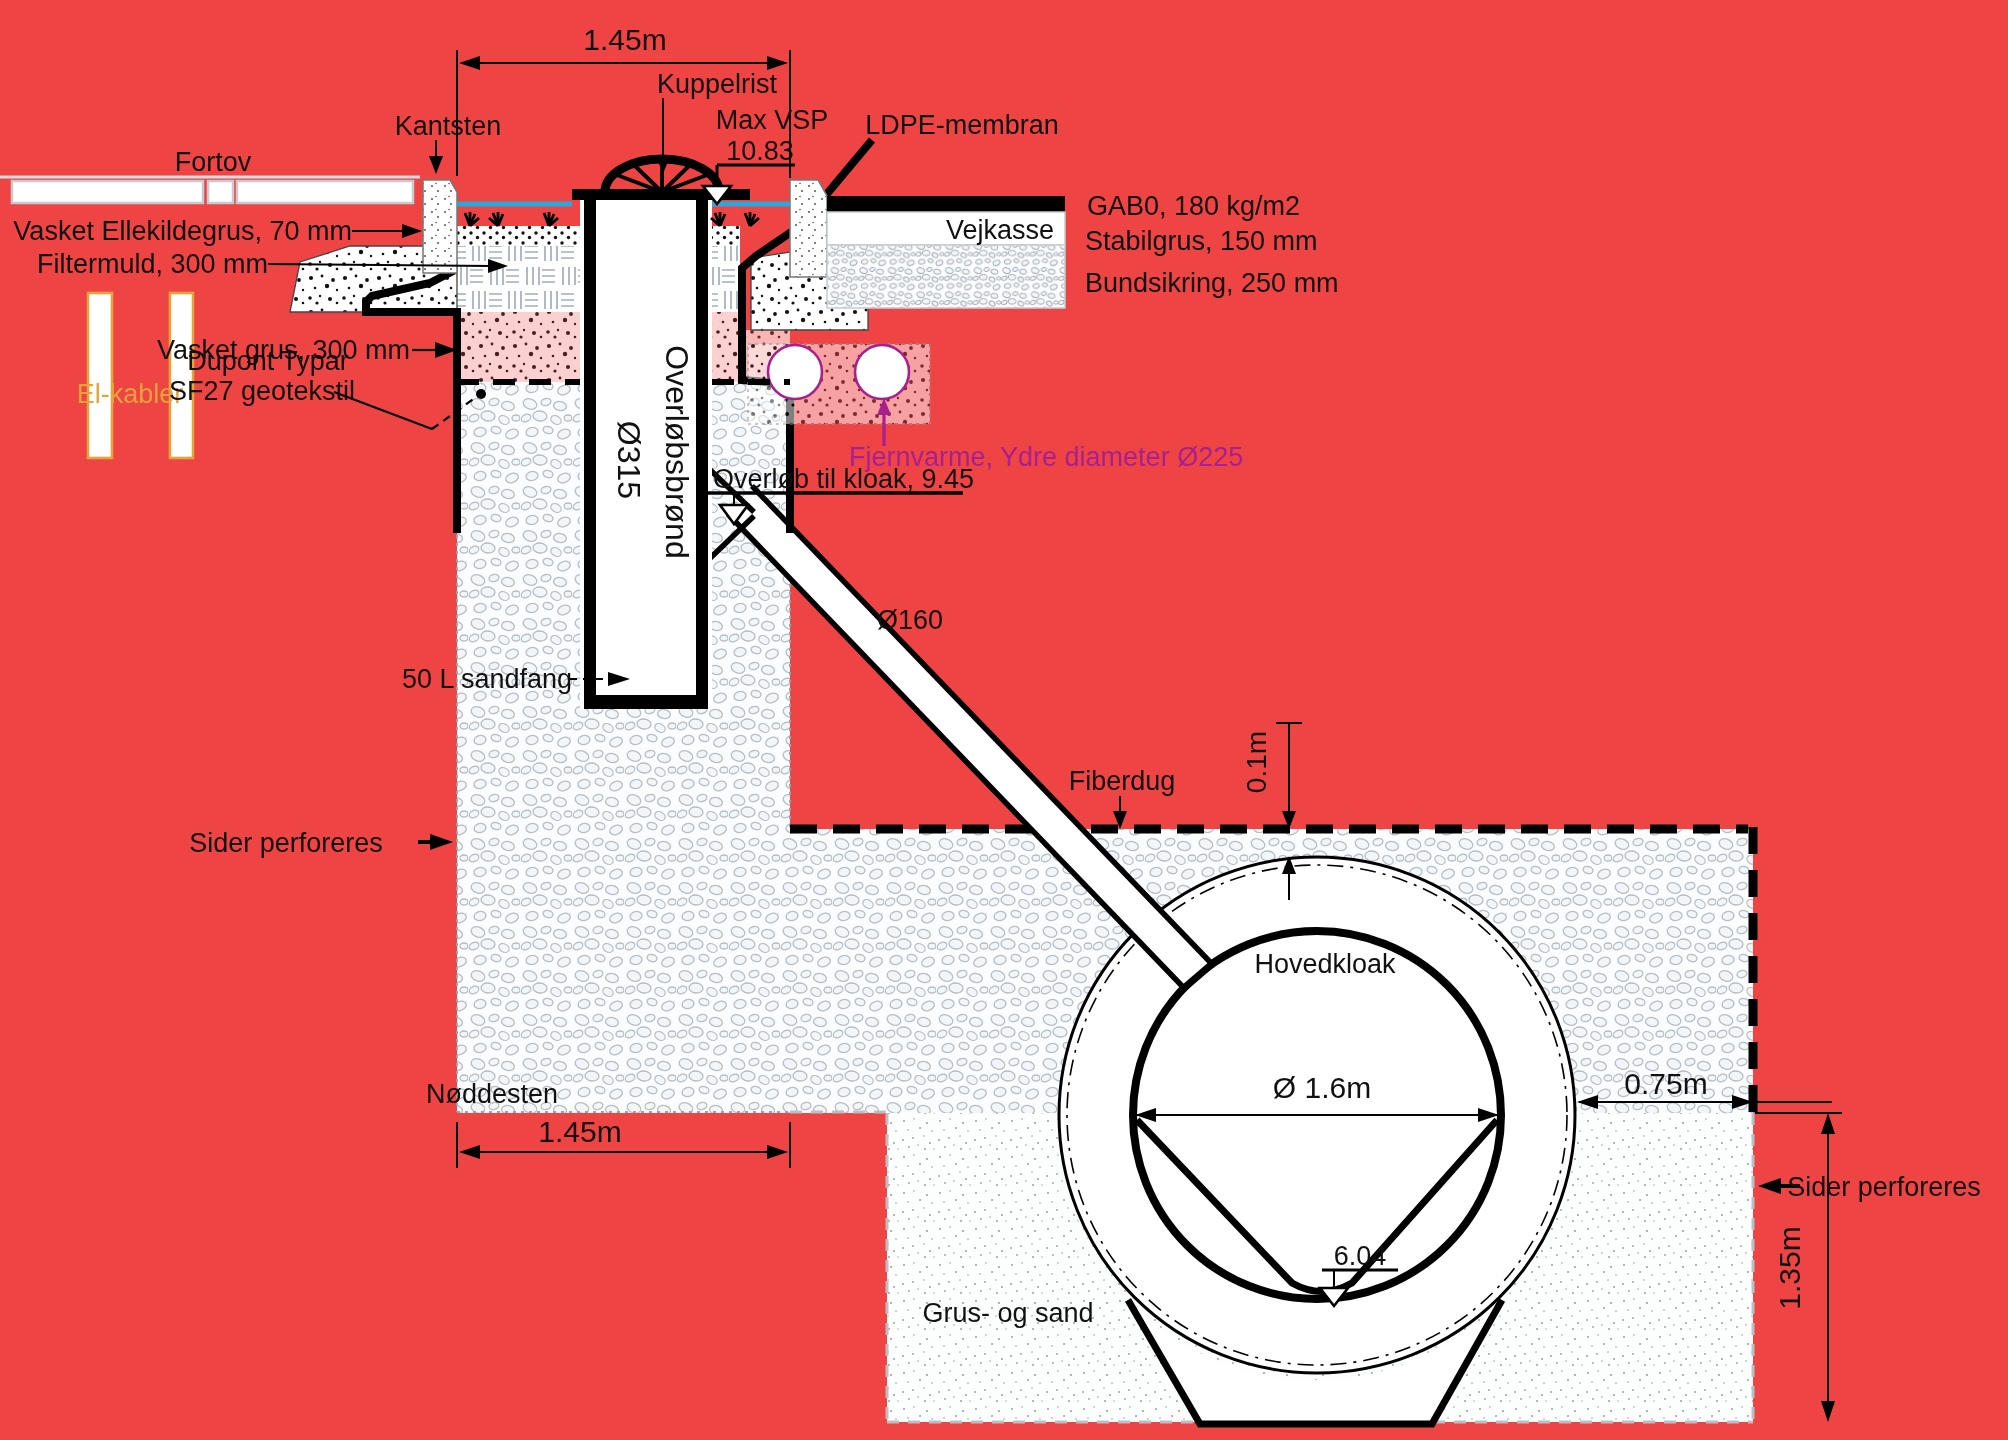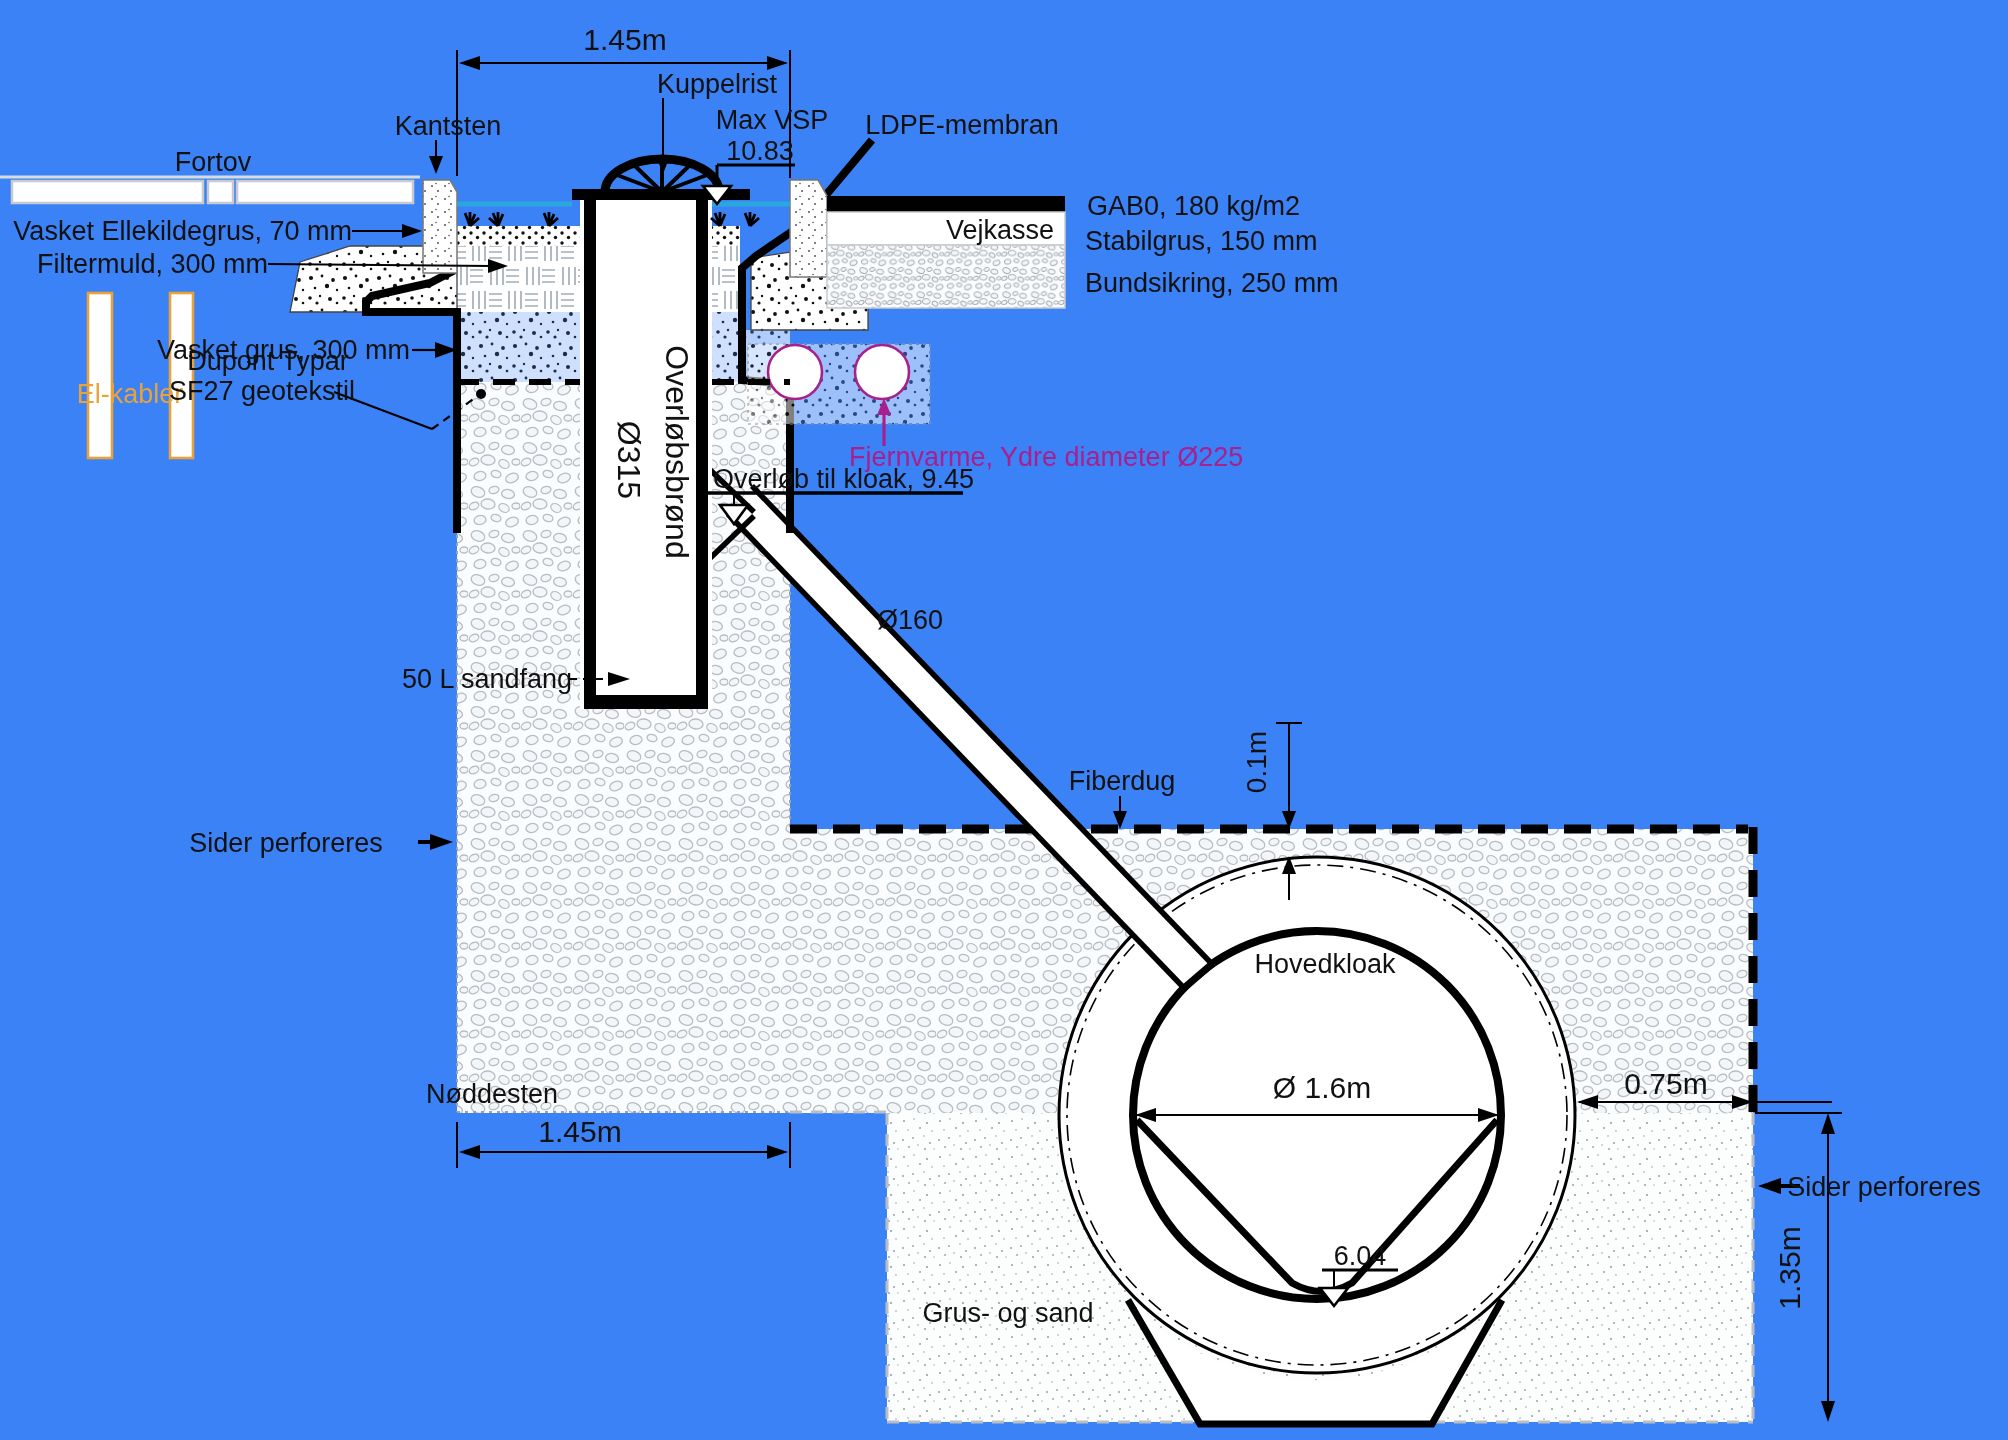--- a/index.html
+++ b/index.html
@@ -1,17 +1,17 @@
 <!DOCTYPE html>
 <html><head>
 <meta charset="utf-8">
 <style>
   html,body{margin:0;padding:0;background:#fff;}
   body{font-family:"Liberation Sans",sans-serif;}
-  .stage{position:relative;width:2008px;height:1440px;background:#3b82f6;overflow:hidden;}
+  .stage{position:relative;width:2008px;height:1440px;background:#ef4444;overflow:hidden;}
   svg{display:block;}
   text{font-family:"Liberation Sans",sans-serif;fill:#111;}
   .lbl{font-size:27px;}
   .lblBig{font-size:30px;}
   .dim{font-size:28px;}
   .vert{font-size:32px;}
   .magenta{fill:#A8208E;}
   .orange{fill:#E8A23C;}
   .thin{stroke:#000;stroke-width:2;fill:none;}
   .leader{stroke:#000;stroke-width:2.2;fill:none;}

